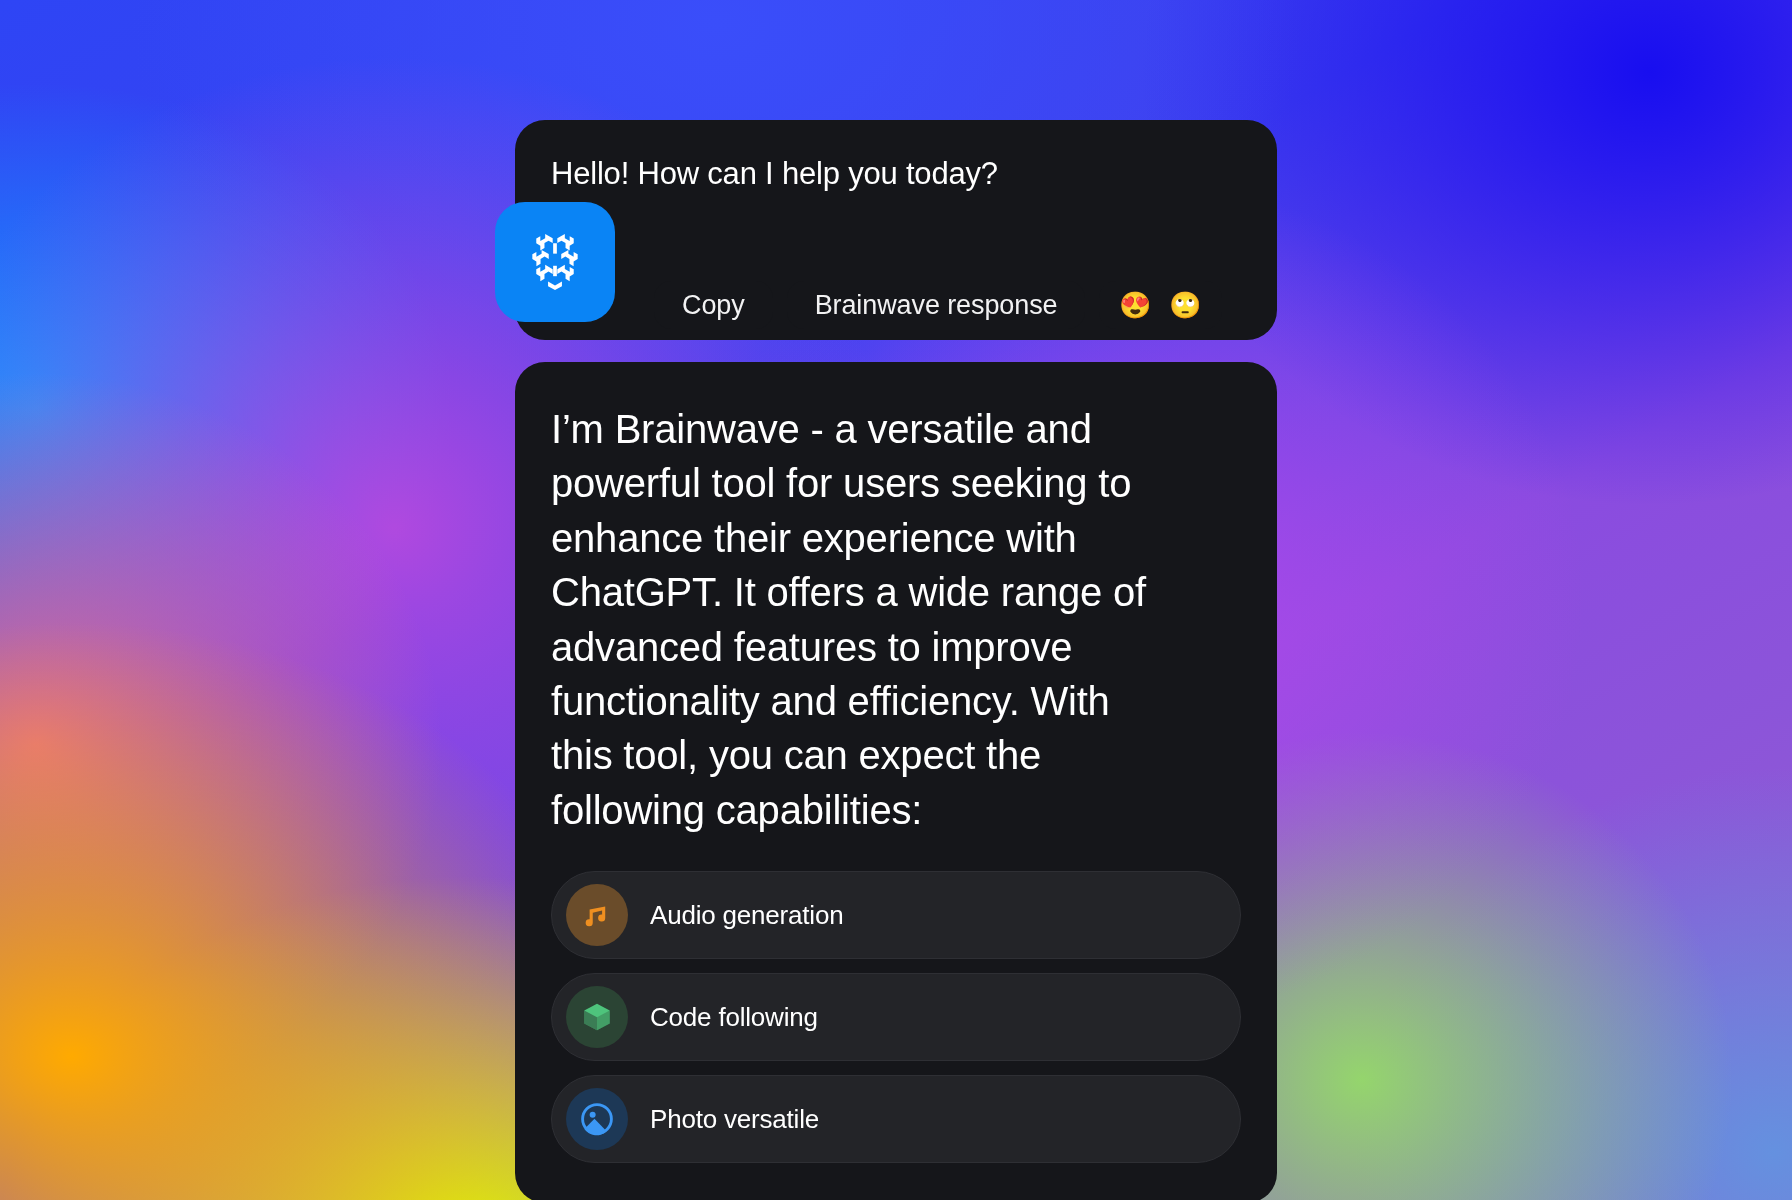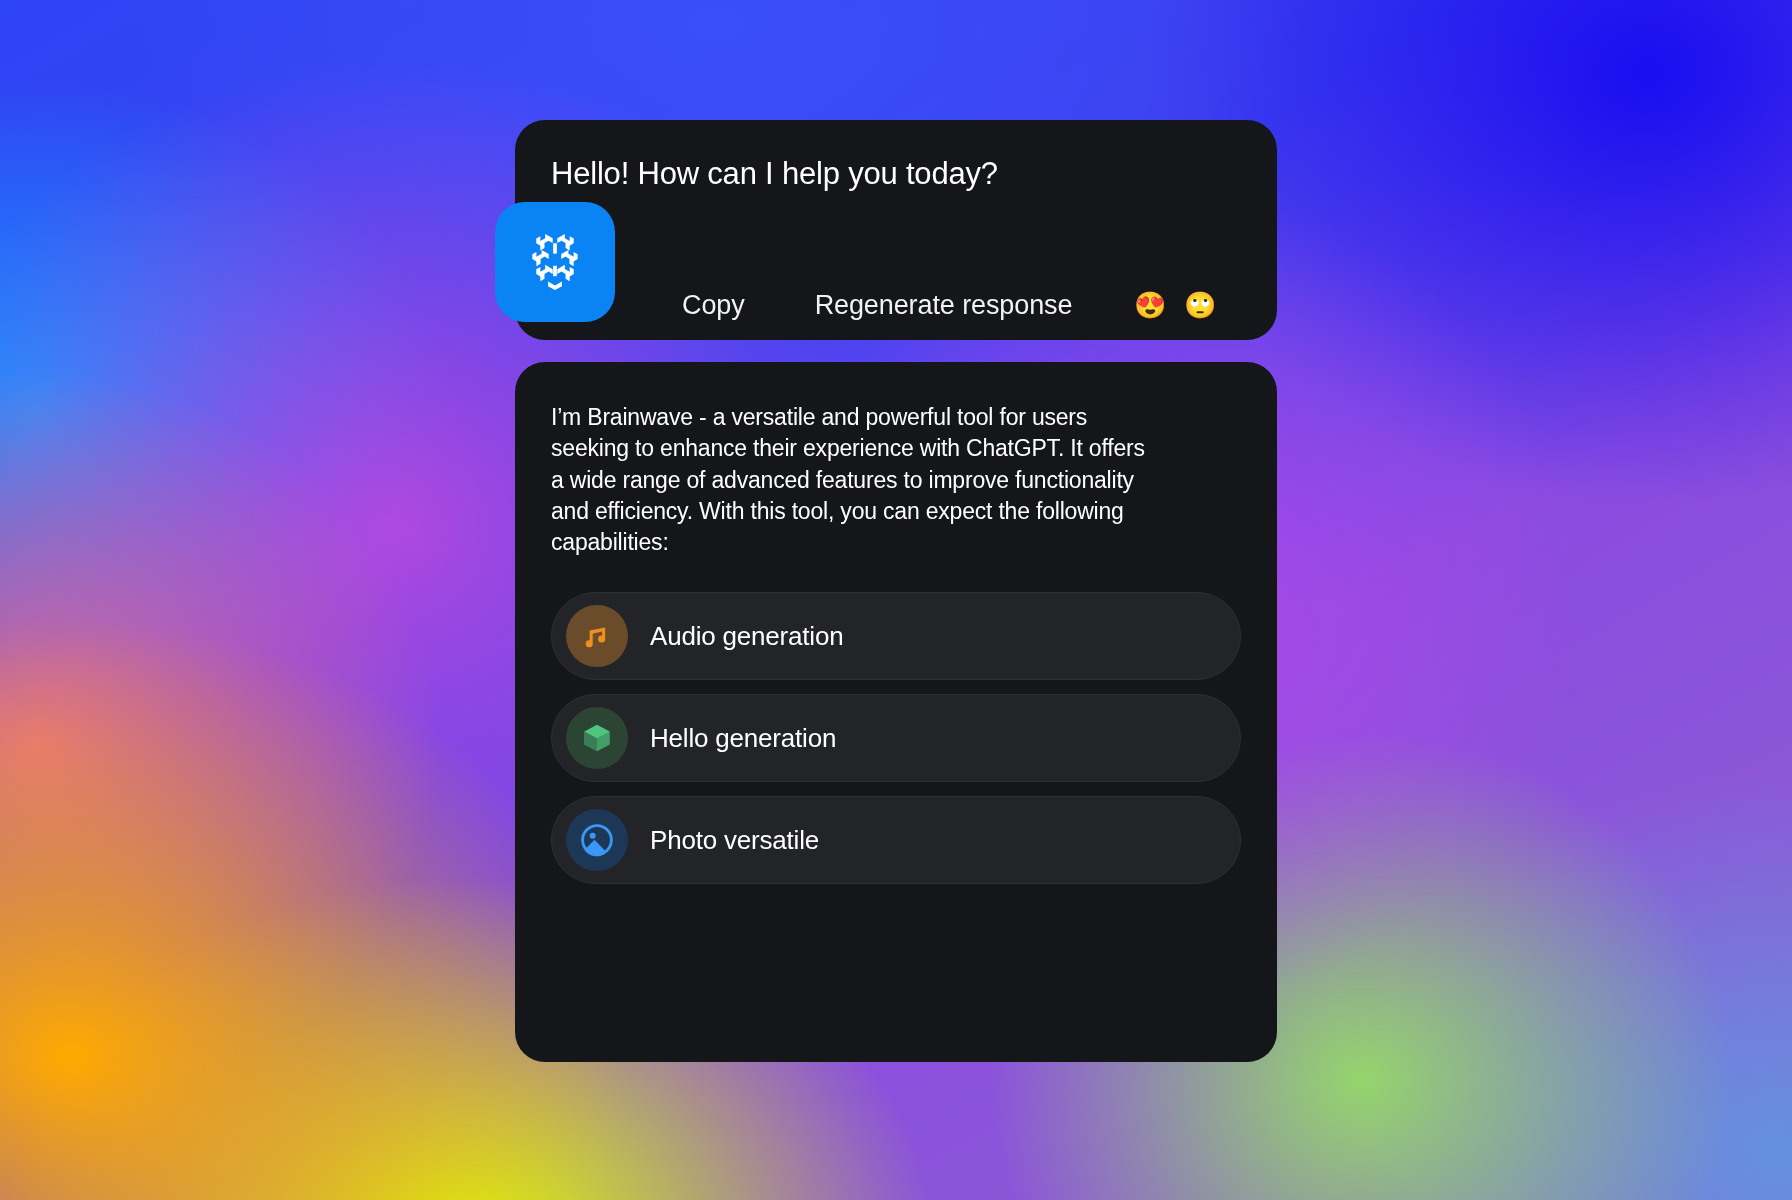--- a/index.html
+++ b/index.html
@@ -129,21 +129,21 @@
 
   
   .bubble-answer {
     margin-top: 22px;
     padding: 40px 36px 40px 36px;
     min-height: 700px;
   }
 
   .answer-text {
     color: #ffffff;
-    font-size: 23px;
+    font-size: 40px;
     line-height: 1.36;
     letter-spacing: -0.2px;
     max-width: 600px;
   }
 
   .capability-list {
     margin-top: 34px;
     display: flex;
     flex-direction: column;
     gap: 14px;
@@ -205,21 +205,21 @@
             <rect x="30.4" y="37" width="3.2" height="9"></rect>
             <path d="M26 50.5 L32 54 L38 50.5 L38 54.6 L32 58 L26 54.6 Z"></path>
           </g>
         </svg>
       </span>
     </div>
 
     <div class="actions">
       <button class="action-btn">Copy</button>
 
-      <button class="action-btn">Regenerate response</button>
+      <button class="action-btn">Brainwave response</button>
 
       <div class="reaction-group">
         <button class="reaction">😍</button>
         <button class="reaction">🙄</button>
       </div>
     </div>
   </div>
 
   <div class="bubble bubble-answer">
     <div class="answer-text">I’m Brainwave - a versatile and powerful tool for users seeking to enhance their experience with ChatGPT. It offers a wide range of advanced features to improve functionality and efficiency. With this tool, you can expect the following capabilities:</div>
@@ -236,21 +236,21 @@
       </div>
 
       <div class="capability">
         <span class="cap-icon" style="background:#2b4434">
           <svg width="34" height="34" viewBox="0 0 24 24" fill="none" xmlns="http://www.w3.org/2000/svg">
             <path d="M12 2.6 21 7.4v9.2L12 21.4 3 16.6V7.4Z" fill="#4ec47c"></path>
             <path d="M12 12.2 3 7.4v9.2L12 21.4Z" fill="#2b4434" opacity="0.55"></path>
             <path d="M12 12.2 21 7.4v9.2L12 21.4Z" fill="#2b4434" opacity="0.3"></path>
           </svg>
         </span>
-        <span class="cap-label">Hello generation</span>
+        <span class="cap-label">Code following</span>
       </div>
 
       <div class="capability">
         <span class="cap-icon" style="background:#1d3856">
           <svg width="36" height="36" viewBox="0 0 24 24" fill="none" xmlns="http://www.w3.org/2000/svg">
             <circle cx="12" cy="12" r="9.6" stroke="#3b97f5" stroke-width="1.9"></circle>
             <circle cx="9.1" cy="9.2" r="2" fill="#3b97f5"></circle>
             <path d="M3.6 18.6 10.3 11.9 18.4 20.1 A9.6 9.6 0 0 1 3.6 18.6Z" fill="#3b97f5"></path>
           </svg>
         </span>

